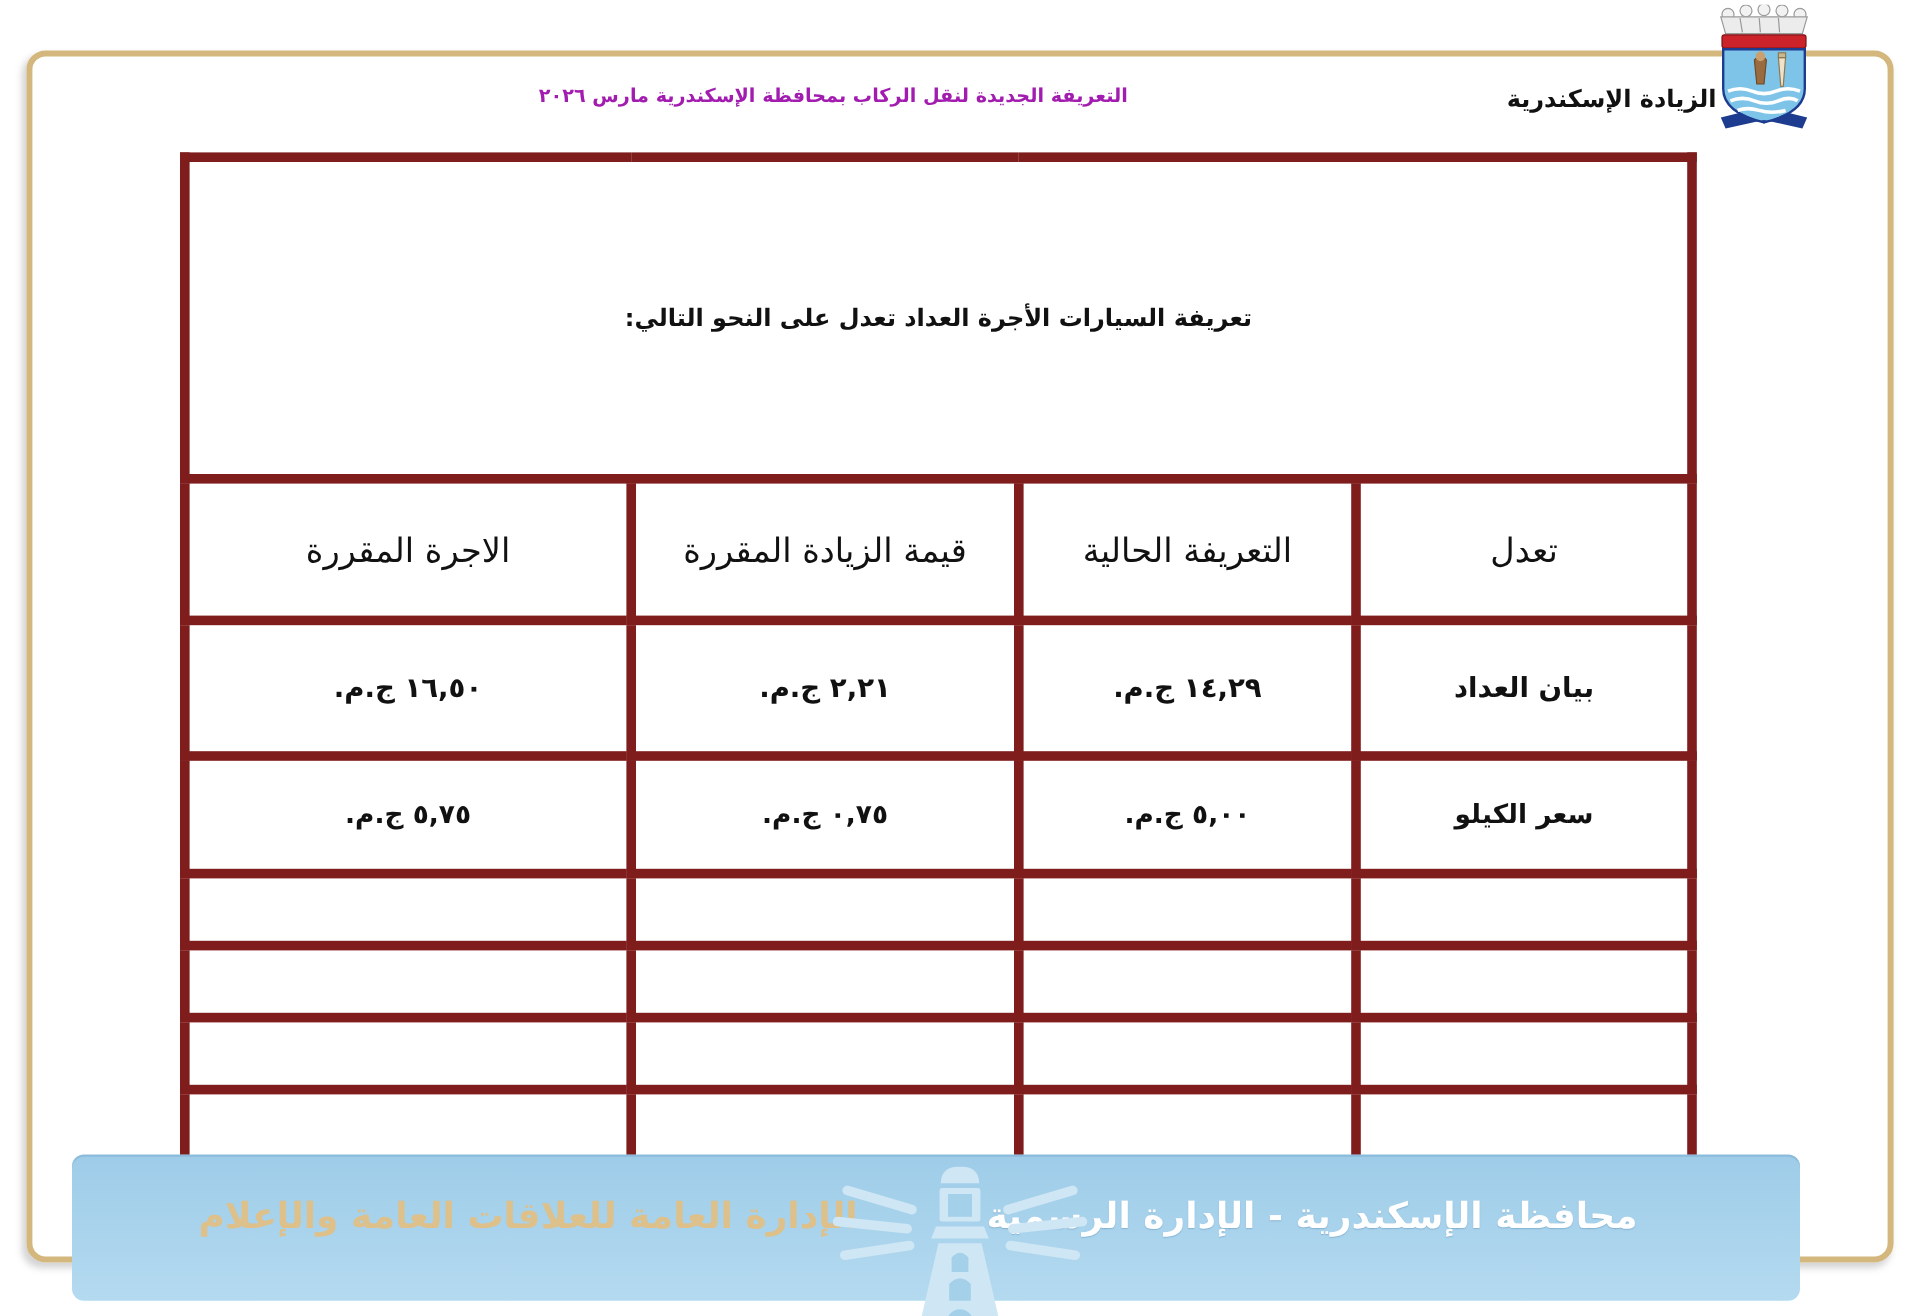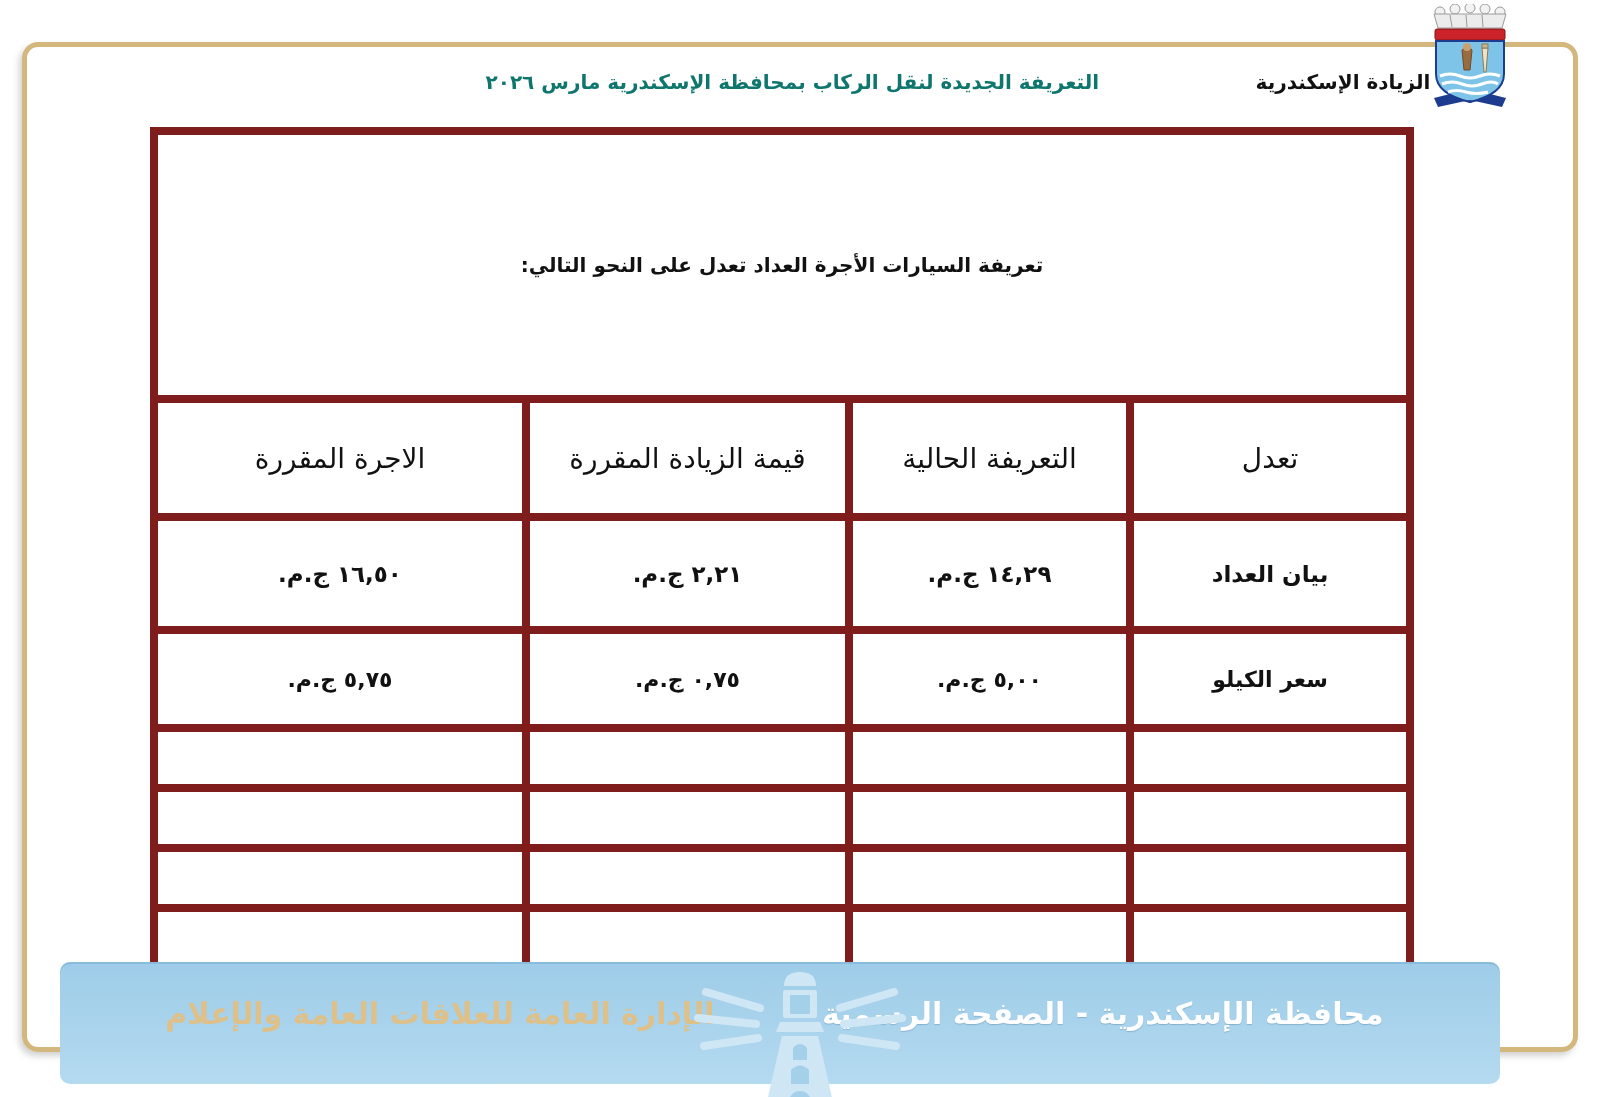--- a/index.html
+++ b/index.html
@@ -16,21 +16,21 @@
     box-shadow:-3px 4px 6px rgba(130,130,130,.35);
     background:transparent;
   }
   
   .org-name{
     position:absolute;left:1243px;top:70px;width:200px;
     text-align:center;font-size:20px;font-weight:bold;color:#111;
   }
   .page-title{
     position:absolute;left:449px;top:70px;width:650px;
-    text-align:right;font-size:20px;font-weight:bold;color:#0f766e;
+    text-align:left;font-size:16px;font-weight:bold;color:#a21caf;
   }
   .crest{position:absolute;left:1422px;top:4px;width:96px;height:104px;}
   
   table.tariff{
     position:absolute;left:150px;top:127px;width:1256px;
     border-collapse:collapse;table-layout:fixed;
     background:#fff;
   }
   table.tariff td{
     border:8px solid #7f1d1d;
@@ -152,21 +152,21 @@
     <tr class="empty">
       <td></td>
         <td></td>
         <td></td>
         <td></td>
     </tr>
   </tbody>
 </table>
 
 <div class="footer">
-  <div class="footer-page">محافظة الإسكندرية - الصفحة الرسمية</div>
+  <div class="footer-page">محافظة الإسكندرية - الإدارة الرسمية</div>
   <div class="footer-dept">الإدارة العامة للعلاقات العامة والإعلام</div>
   <svg class="lighthouse" viewBox="0 0 220 134">
     <g fill="#cfe6f4" stroke="none">
 
       <g stroke="#cfe6f4" stroke-width="8" stroke-linecap="round">
         <line x1="70" y1="36" x2="16" y2="20"></line>
         <line x1="66" y1="52" x2="8" y2="46"></line>
         <line x1="68" y1="66" x2="14" y2="74"></line>
 
         <line x1="150" y1="36" x2="204" y2="20"></line>

